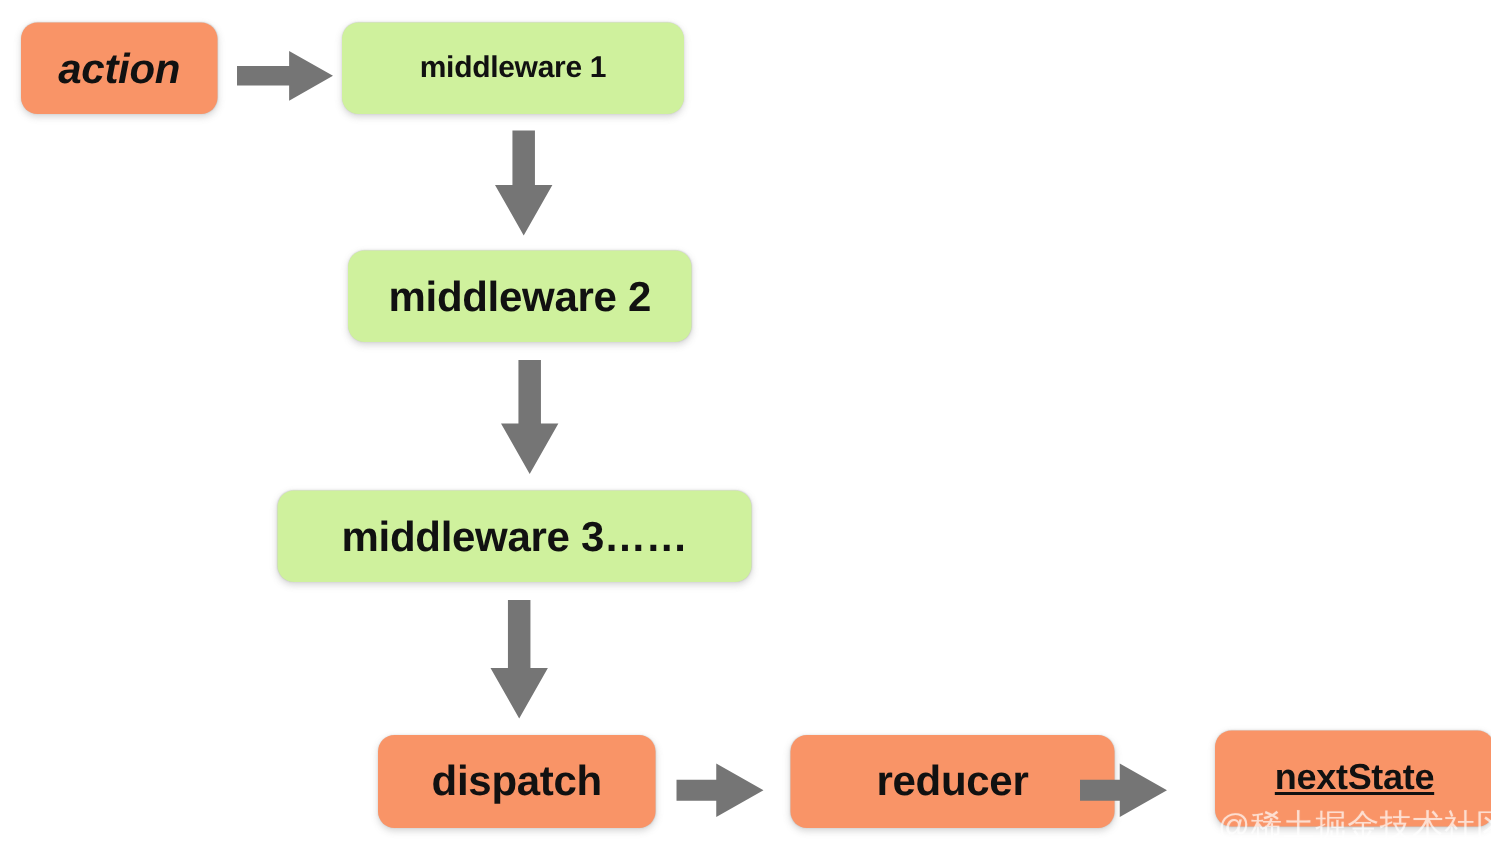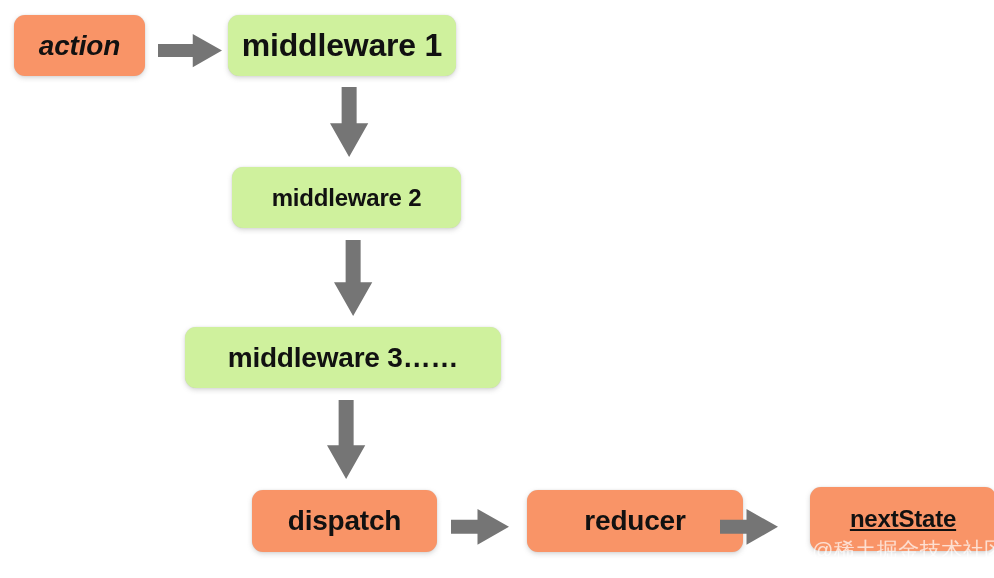--- a/index.html
+++ b/index.html
@@ -56,22 +56,22 @@
     user-select: none;
     text-shadow: 0 0 1px rgba(255,255,255,0.25);
   }
 </style>
 </head>
 <body>
 
 <div id="canvas">
   <div id="nodes-layer">
       <div class="node orange" style="left: 14px; top: 15px; width: 131px; height: 61px; font-size: 28px; font-style: italic;">action</div>
-      <div class="node green" style="left: 228px; top: 15px; width: 228px; height: 61px; font-size: 32px;">middleware 1</div>
-      <div class="node green" style="left: 232px; top: 167px; width: 229px; height: 61px; font-size: 24px;">middleware 2</div>
+      <div class="node green" style="left: 228px; top: 15px; width: 228px; height: 61px; font-size: 20px;">middleware 1</div>
+      <div class="node green" style="left: 232px; top: 167px; width: 229px; height: 61px; font-size: 28px;">middleware 2</div>
       <div class="node green" style="left: 185px; top: 327px; width: 316px; height: 61px; font-size: 28px; text-align: right;">middleware 3……</div>
       <div class="node orange" style="left: 252px; top: 490px; width: 185px; height: 62px; font-size: 28px;">dispatch</div>
       <div class="node orange" style="left: 527px; top: 490px; width: 216px; height: 62px; font-size: 28px;">reducer</div>
       <div class="node orange" style="left: 810px; top: 487px; width: 186px; height: 64px; font-size: 24px; text-decoration: underline;">nextState</div>
     </div>
   <div id="arrows-layer">
       <div class="arrow" style="left: 158px; top: 34px; width: 64px; height: 33.15px;">
         <svg width="64" height="33.15" viewBox="0 0 64 33.15">
           <polygon points="0,10.075 34.75,10.075 34.75,0 64,16.575 34.75,33.15 34.75,23.075 0,23.075" fill="#757575"></polygon>
         </svg>

